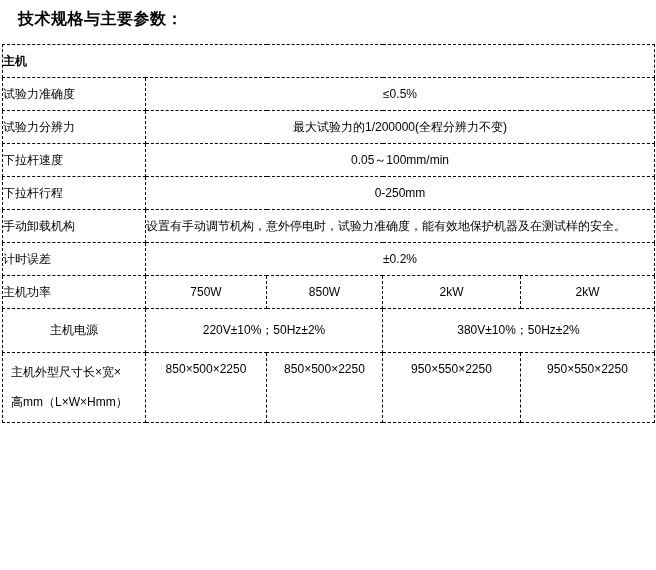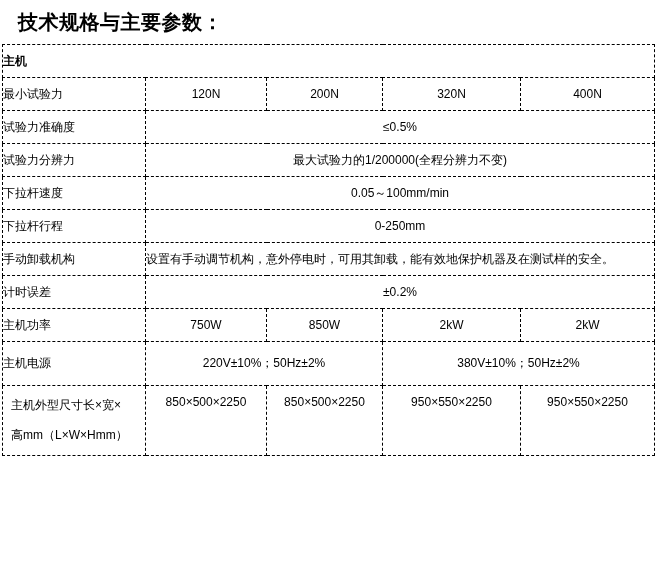--- a/index.html
+++ b/index.html
@@ -12,21 +12,21 @@
     height: 570px;
     overflow: hidden;
     position: relative;
     font-family: "Liberation Sans", sans-serif;
     color: #000000;
   }
   .page-title {
     position: absolute;
     left: 18px;
     top: 9px;
-    font-size: 20px;
+    font-size: 16px;
     font-weight: bold;
     letter-spacing: 0.5px;
     white-space: nowrap;
   }
   table.spec {
     position: absolute;
     left: 2px;
     top: 44px;
     border-collapse: collapse;
     table-layout: fixed;
@@ -35,21 +35,21 @@
   }
   table.spec td {
     border: 1px dashed #000000;
     padding: 0;
     height: 32px;
     vertical-align: middle;
     overflow: hidden;
     white-space: nowrap;
   }
   tr.hdr td { height: 31px; }
-  tr.tall td { height: 43px; }
+  tr.tall td { height: 43px; text-align: center; }
   tr.dims td { height: 60px; vertical-align: top; }
   .lpad { padding-left: 8px; text-align: left; }
   .ctr  { text-align: center; }
   .b    { font-weight: bold; }
   tr.dims td.lbl {
     padding: 4px 6px 0 8px;
     line-height: 30px;
     white-space: normal;
   }
   tr.dims td.ctr { padding-top: 9px; }
@@ -69,27 +69,20 @@
   </colgroup>
 
   <tbody>
 
   <tr>
     <td class="lpad b" colspan="5">主机</td>
   </tr>
 
 
 
-  <tr>
-    <td class="lpad">最小试验力</td>
-    <td class="ctr">120N</td>
-    <td class="ctr">200N</td>
-    <td class="ctr">320N</td>
-    <td class="ctr">400N</td>
-  </tr>
 
   <tr>
     <td class="lpad">试验力准确度</td>
     <td class="ctr" colspan="4">≤0.5%</td>
   </tr>
 
   <tr>
     <td class="lpad">试验力分辨力</td>
     <td class="ctr" colspan="4">最大试验力的1/200000(全程分辨力不变)</td>
   </tr>
@@ -100,21 +93,21 @@
   </tr>
 
   <tr>
     <td class="lpad">下拉杆行程</td>
     <td class="ctr" colspan="4">0-250mm</td>
   </tr>
 
 
   <tr>
     <td class="lpad">手动卸载机构</td>
-    <td class="lpad" colspan="4">设置有手动调节机构，意外停电时，可用其卸载，能有效地保护机器及在测试样的安全。</td>
+    <td class="lpad" colspan="4">设置有手动调节机构，意外停电时，试验力准确度，能有效地保护机器及在测试样的安全。</td>
   </tr>
 
   <tr>
     <td class="lpad">计时误差</td>
     <td class="ctr" colspan="4">±0.2%</td>
   </tr>
 
   <tr>
     <td class="lpad">主机功率</td>
     <td class="ctr">750W</td>

